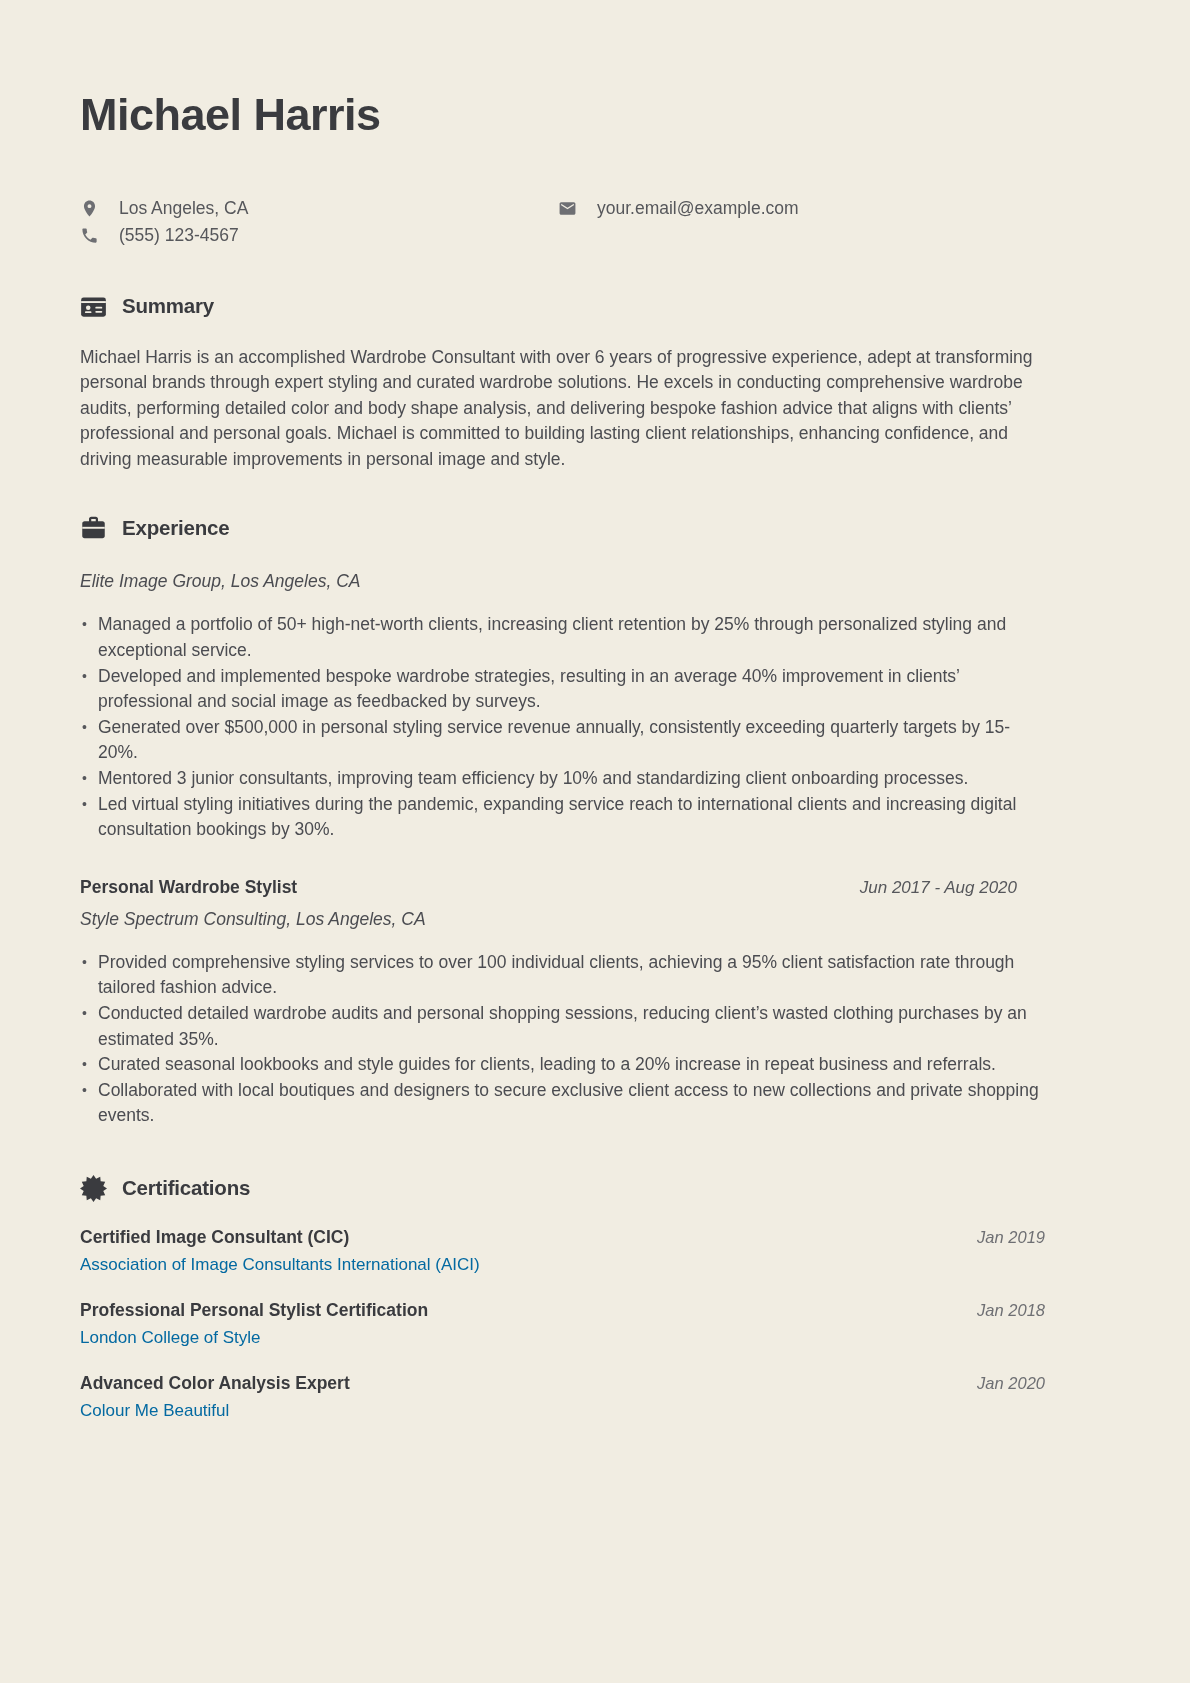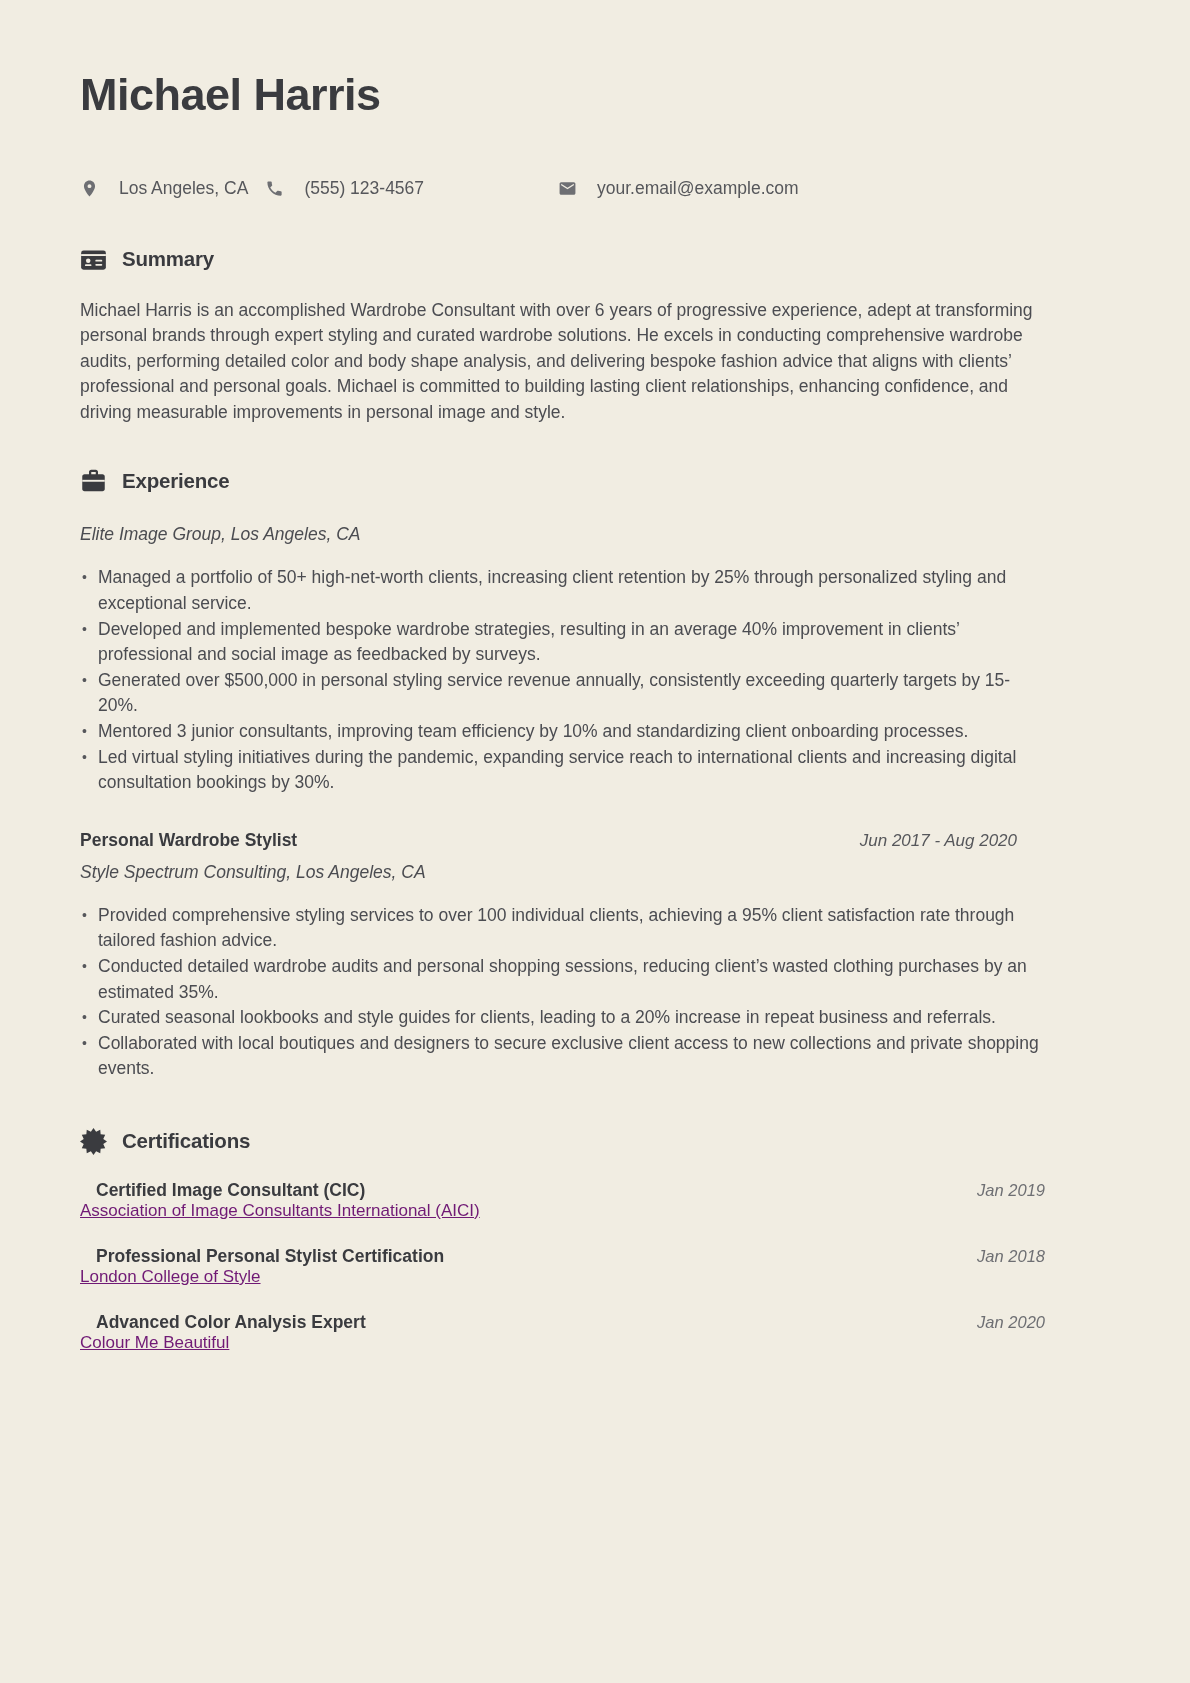--- a/index.html
+++ b/index.html
@@ -7,37 +7,37 @@
   body {
     width: 1190px;
     height: 1683px;
     background: #f1ede2;
     font-family: "Liberation Sans", "DejaVu Sans", sans-serif;
     color: #4b4c51;
     position: relative;
     overflow: hidden;
   }
   .page {
-    padding: 70px 145px 40px 80px;
+    padding: 90px 145px 40px 80px;
   }
   
   .name {
     font-size: 45px;
     font-weight: 700;
     color: #3a3b3f;
     letter-spacing: -0.5px;
     line-height: 1.1;
   }
   .contact {
     margin-top: 58px;
     display: grid;
     grid-template-columns: 478px 1fr;
     align-items: start;
   }
-  .contact-col { display: flex; flex-direction: row; gap: 17px; }
+  .contact-col { display: flex; flex-direction: column; gap: 6px; }
   .contact-row {
     display: flex;
     align-items: center;
     gap: 20px;
     font-size: 17.5px;
     color: #56575b;
   }
   .contact-row .cicon { width: 19px; height: 19px; flex: 0 0 19px; display: inline-flex; }
   .cicon svg { width: 100%; height: 100%; fill: #6e6f73; }
   
@@ -112,32 +112,31 @@
   .cert { margin-top: 25px; }
   .cert-head {
     display: flex;
     justify-content: space-between;
     align-items: baseline;
   }
   .cert-name {
     font-size: 17.5px;
     font-weight: 700;
     color: #3a3b3f;
-    margin-left: 16px;
   }
   .cert-date {
     font-size: 16.5px;
     font-style: italic;
     color: #6e6f73;
     white-space: nowrap;
   }
   .cert-issuer {
+    margin-top: 7px;
     font-size: 17px;
-    color: #701a75;
-    text-decoration: underline;
+    color: #0369a1;
   }
 </style>
 </head>
 <body>
 
 <div class="page">
 
   <h1 class="name">Michael Harris</h1>
 
   <div class="contact">

